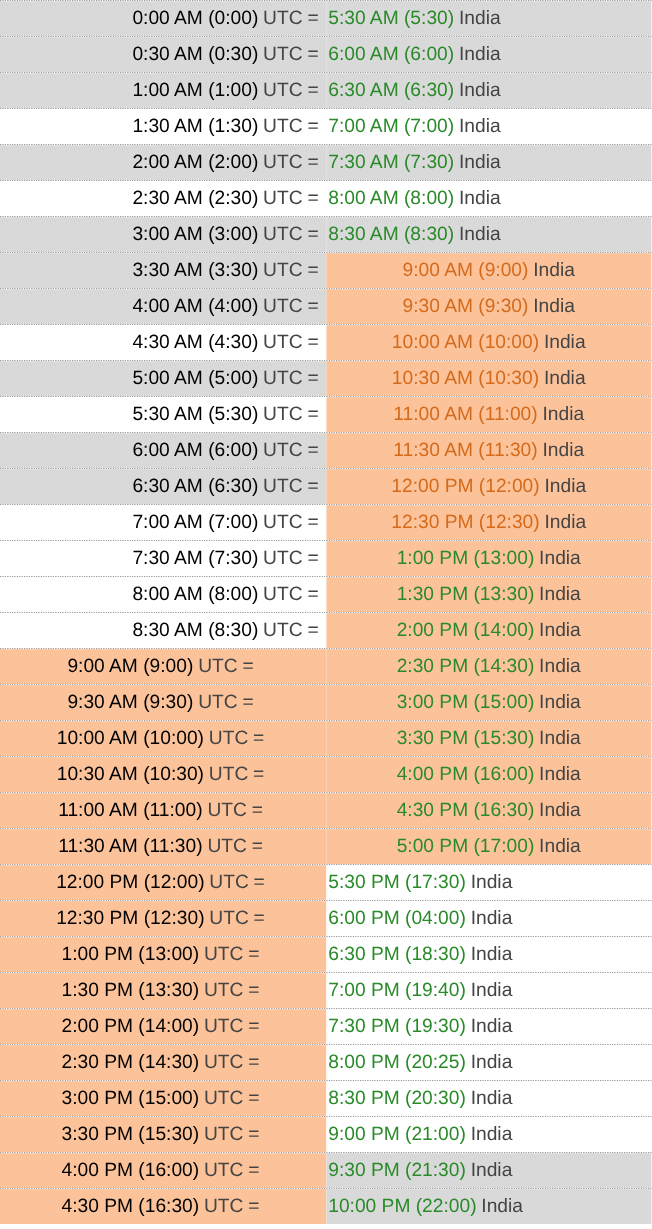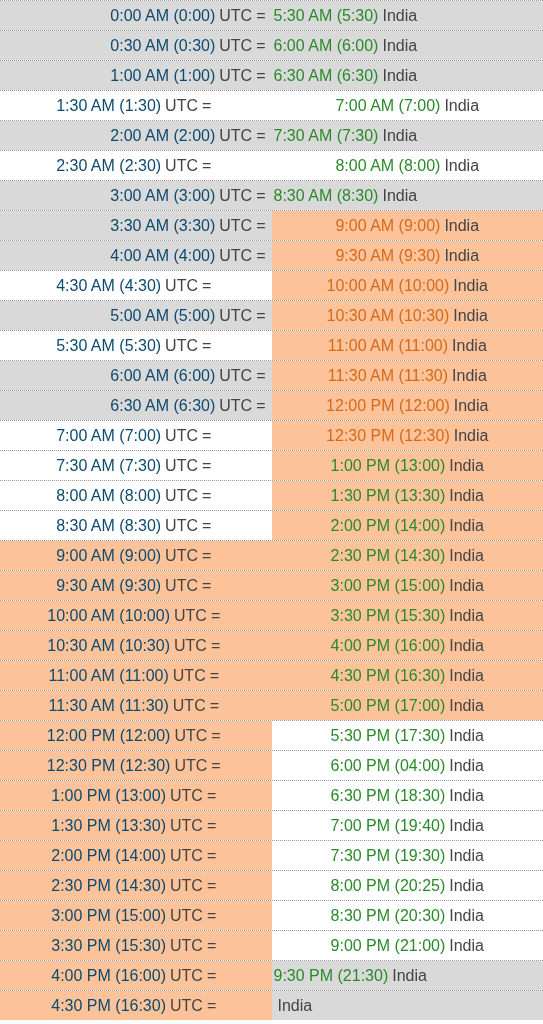--- a/index.html
+++ b/index.html
@@ -21,23 +21,23 @@
   }
   .half {
     display: flex;
     align-items: center;
     height: 100%;
     padding: 0 2px;
   }
   .left-half { justify-content: flex-end; width: 50%; }
   .right-half { justify-content: flex-start; width: 50%; }
   .bg-gray { background: #d9d9d9; }
-  .bg-white { background: #ffffff; justify-content: center; }
+  .bg-white { background: #ffffff; }
   .bg-orange { background: #fcc39b; justify-content: center; }
-  .time-utc { color: #0c4a6e; }
+  .time-utc { color: #000000; }
   .time-india { color: #2a8a2a; }
   .time-india-orange { color: #d56a1a; }
   .label { color: #444; }
   .eq { color: #444; padding: 0 4px; }
 </style>
 </head>
 <body>
 
 <div id="table">
     <div class="row">
@@ -403,16 +403,17 @@
         <span class="label" style="margin-left: 4px;">India</span>
       </div>
     </div>
     <div class="row">
       <div class="half left-half bg-orange">
         <span class="time-utc">4:30 PM (16:30)</span>
         <span class="label" style="margin-left: 4px;">UTC</span>
         <span class="eq">=</span>
       </div>
       <div class="half right-half bg-gray">
+        <span class="time-india">10:00 PM (22:00)</span>
         <span class="label" style="margin-left: 4px;">India</span>
       </div>
     </div>
   </div>
 
 </body></html>

